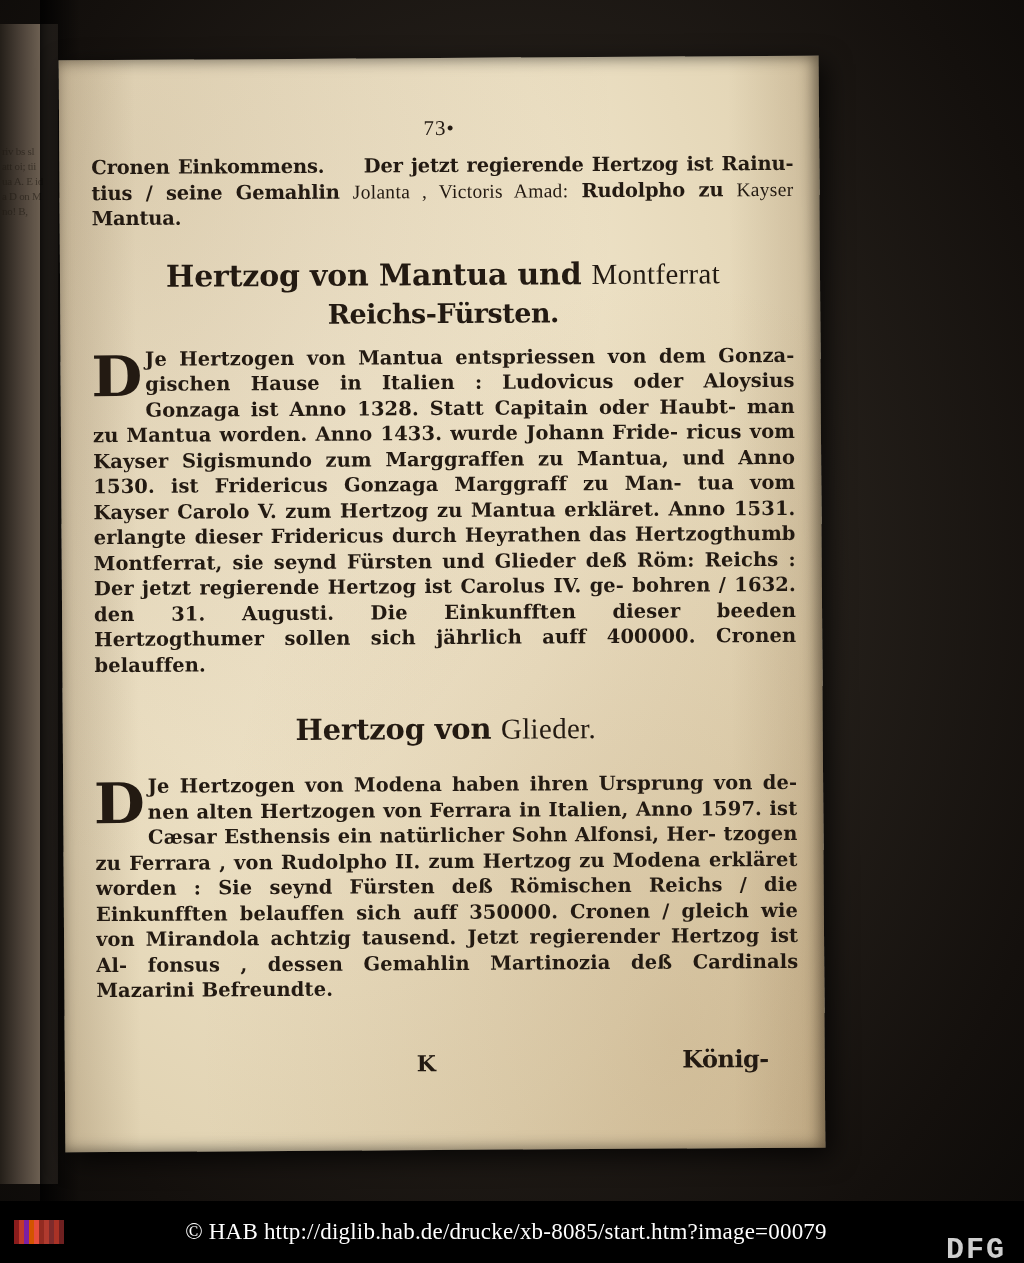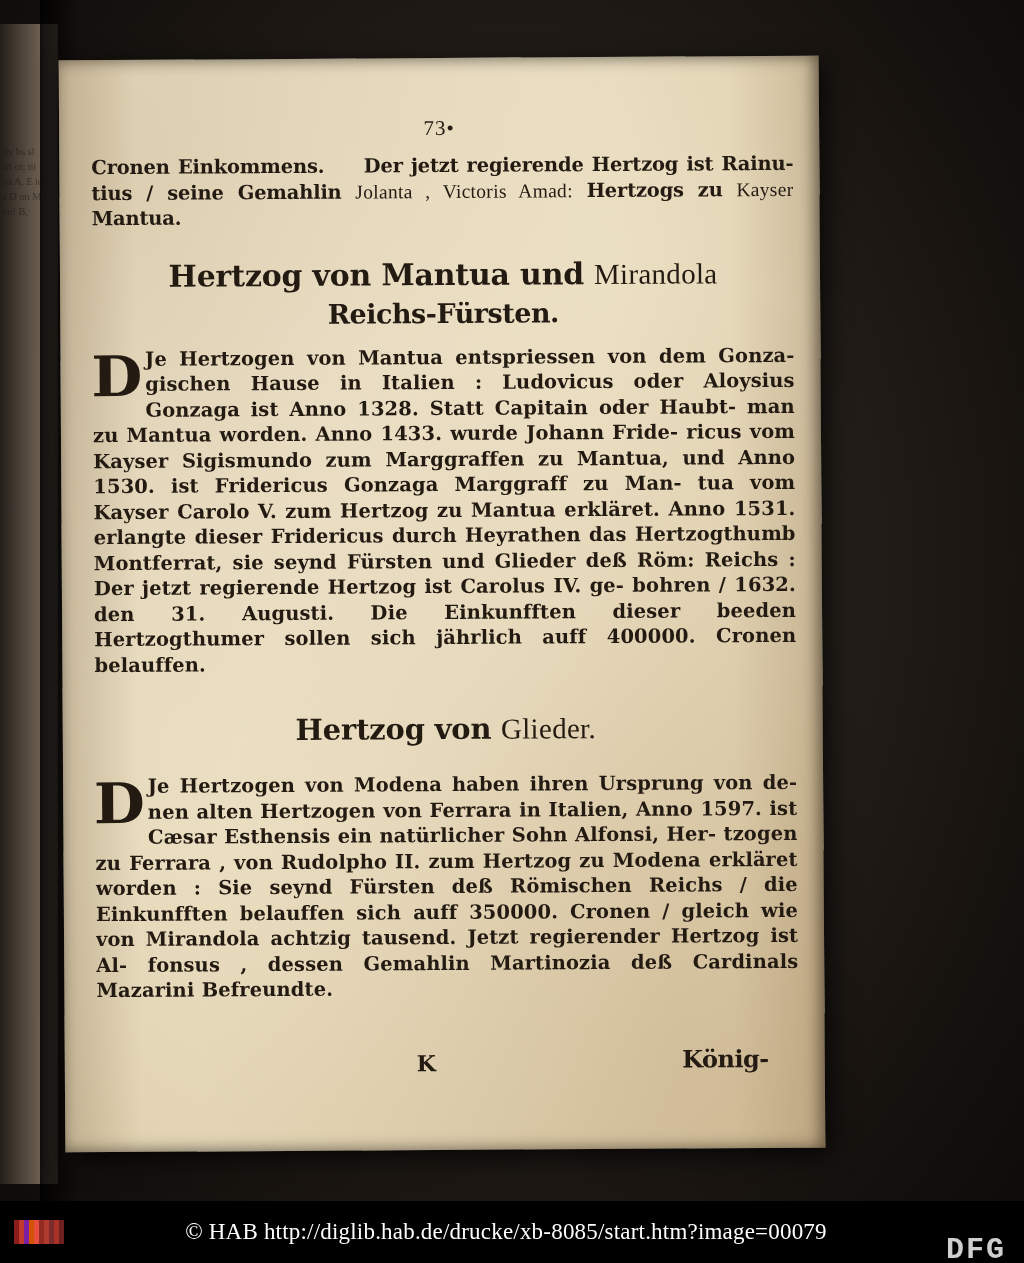--- a/index.html
+++ b/index.html
@@ -227,28 +227,28 @@
     <div class="ink">
       <div class="folio">73•</div>
 
       <div class="col">
         <p class="body">
           <span class="frak">Cronen Einkommens.</span>
           &nbsp;&nbsp;&nbsp;
           <span class="frak">Der jetzt regierende Hertzog ist Rainu-</span>
           <span class="frak">tius / seine Gemahlin</span>
           <span class="rom">Jolanta , Victoris Amad:</span>
-          <span class="frak">Hertzogs zu</span>
+          <span class="frak">Rudolpho zu</span>
           <span class="rom">Kayser</span>
           <span class="frak">Mantua.</span>
         </p>
 
         <h2 class="heading">
           <span class="frak">Hertzog von Mantua und</span>
-          <span class="rom">Mirandola</span>
+          <span class="rom">Montferrat</span>
         </h2>
         <h3 class="subheading">Reichs-Fürsten.</h3>
 
         <div class="para-block">
           <span class="initial">D</span>
           <p class="body frak">Je Hertzogen von Mantua entspriessen von dem Gonza- gischen Hause in Italien : Ludovicus oder Aloysius Gonzaga ist Anno 1328. Statt Capitain oder Haubt- man zu Mantua worden. Anno 1433. wurde Johann Fride- ricus vom Kayser Sigismundo zum Marggraffen zu Mantua, und Anno 1530. ist Fridericus Gonzaga Marggraff zu Man- tua vom Kayser Carolo V. zum Hertzog zu Mantua erkläret. Anno 1531. erlangte dieser Fridericus durch Heyrathen das Hertzogthumb Montferrat, sie seynd Fürsten und Glieder deß Röm: Reichs : Der jetzt regierende Hertzog ist Carolus IV. ge- bohren / 1632. den 31. Augusti. Die Einkunfften dieser beeden Hertzogthumer sollen sich jährlich auff 400000. Cronen belauffen.</p>
         </div>
 
         <h2 class="heading2">
           <span class="frak">Hertzog von</span>

